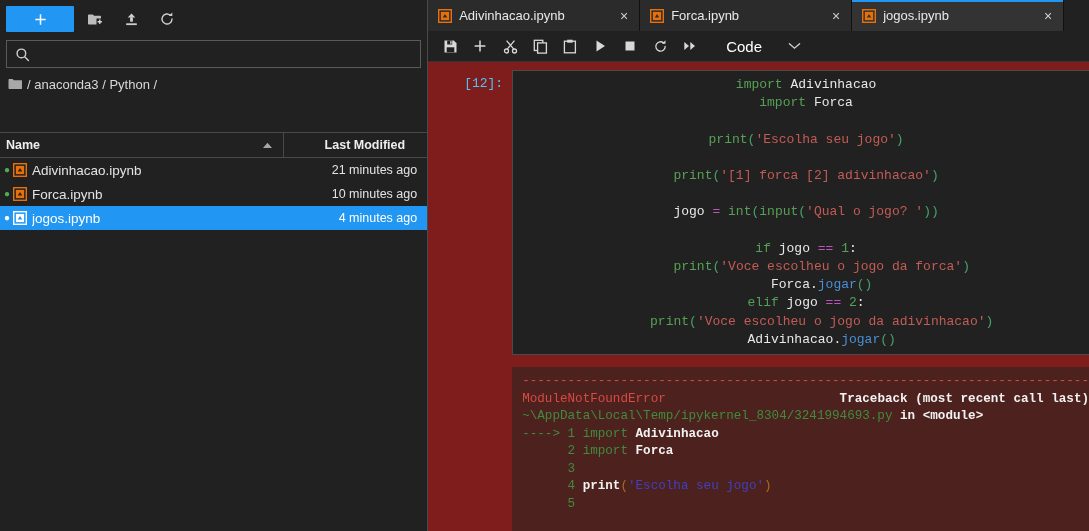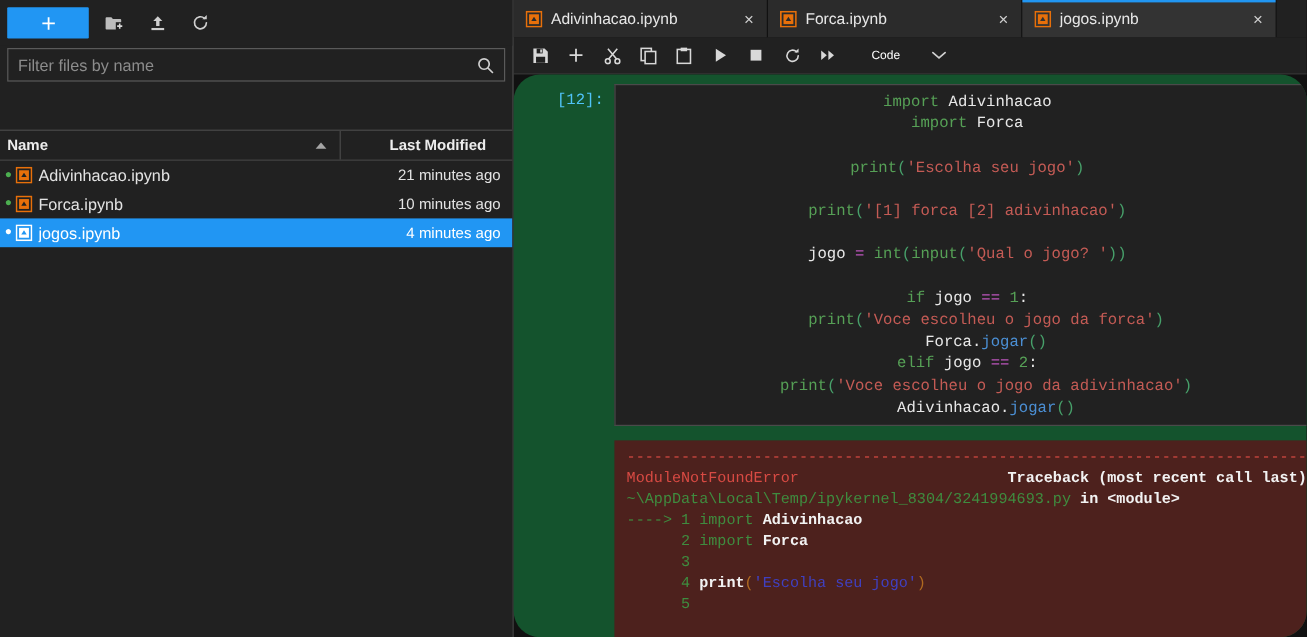--- a/index.html
+++ b/index.html
@@ -120,26 +120,25 @@
     border-bottom: 1px solid #333; flex-shrink: 0;
   }
   .tb-btn {
     width: 28px; height: 26px; display: flex; align-items: center;
     justify-content: center; cursor: pointer; background: transparent; border: none;
   }
   .tb-sel {
     margin-left: 14px; display: flex; align-items: center; gap: 26px;
     height: 24px; padding: 0 6px; cursor: pointer;
   }
-  .tb-sel-label { color: #ffffff; font-size: 10px; }
+  .tb-sel-label { color: #ffffff; font-size: 15px; }
 
   .nb-area {
-    flex: 1; background: #14532d; overflow: hidden; position: relative;
+    flex: 1; background: #7f1d1d; overflow: hidden; position: relative;
     padding-top: 8px;
-    border-radius: 22px;
   }
   .cell { display: flex; align-items: flex-start; }
   .prompt {
     width: 84px; text-align: right; padding-right: 9px; padding-top: 6px;
     font-family: "Liberation Mono", monospace; font-size: 13px;
     color: #4fc3f7; flex-shrink: 0; white-space: nowrap;
   }
 
   .input-area {
     flex: 1; background: #212121; border: 1px solid #4a4a4a;
@@ -208,28 +207,33 @@
       <button class="sb-icon-btn">
         <svg width="16" height="16" viewBox="0 0 16 16">
           <path d="M13 8a5 5 0 1 1-1.6-3.7" stroke="#cfcfcf" stroke-width="1.4" fill="none" stroke-linecap="round"></path>
           <path d="M13.3 1.4 L13.3 5.1 L9.6 5.1 Z" fill="#cfcfcf"></path>
         </svg>
       </button>
     </div>
 
     <div class="filter-wrap">
       <div class="filter-box">
-        <input class="filter-input" type="text" placeholder="Filter files by name" style="">
         <svg width="15" height="15" viewBox="0 0 15 15">
           <circle cx="6.4" cy="6.4" r="4.3" stroke="#cfcfcf" stroke-width="1.4" fill="none"></circle>
           <path d="M9.7 9.7 L13.4 13.4" stroke="#cfcfcf" stroke-width="1.4" stroke-linecap="round"></path>
         </svg>
       </div>
     </div>
 
+    <div class="breadcrumb">
+      <svg width="14" height="12" viewBox="0 0 14 12">
+        <path d="M0.5 1.8a.7.7 0 0 1 .7-.7h3.5l1.1 1.2h7.7a.7.7 0 0 1 .7.7v7.2a.7.7 0 0 1-.7.7H1.2a.7.7 0 0 1-.7-.7z" fill="#a8a8a8"></path>
+      </svg>
+      <span class="crumb-txt">/ anaconda3 / Python /</span>
+    </div>
 
     <div class="list-header">
       <div class="lh-name">
         <span>Name</span>
         <svg class="sort-caret" width="11" height="7" viewBox="0 0 11 7">
           <path d="M5.5 0.8 L10 6 L1 6 Z" fill="#bdbdbd"></path>
         </svg>
       </div>
       <div class="lh-mod">Last Modified</div>
     </div>

